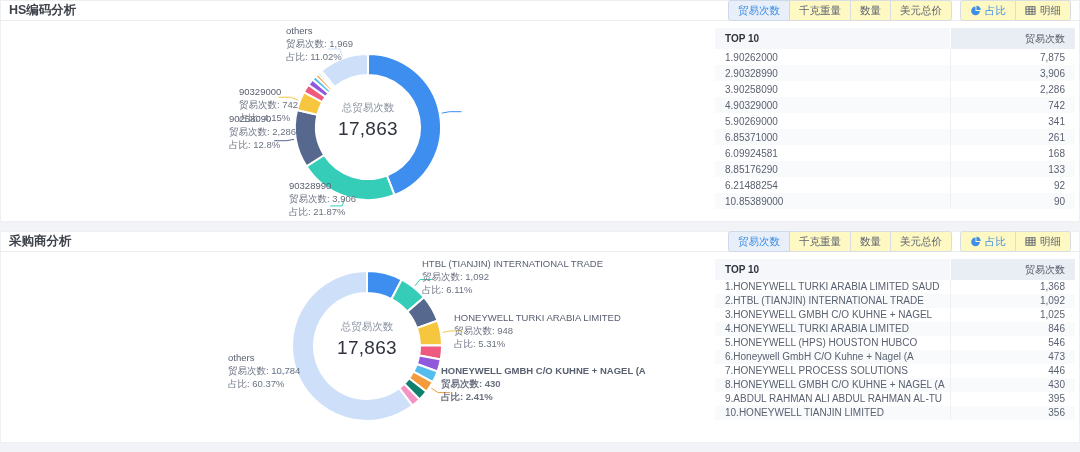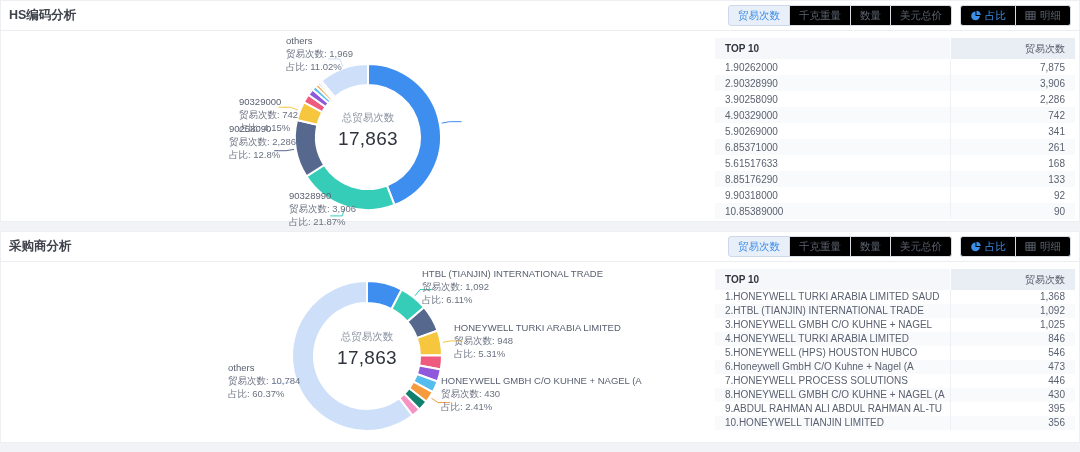--- a/index.html
+++ b/index.html
@@ -1,27 +1,27 @@
 <!DOCTYPE html>
 <html><head>
 <meta charset="utf-8">
 <style>
   *{box-sizing:border-box;margin:0;padding:0;}
   html,body{width:1080px;height:452px;overflow:hidden;background:#f1f3f6;
     font-family:"Liberation Sans","DejaVu Sans",sans-serif;}
   .panel{background:#fff;border:1px solid #edeff3;position:relative;}
   .panel-1{height:222px;margin-bottom:9px;}
   .panel-2{height:212px;}
-  .panel-header{height:30px;display:flex;align-items:center;justify-content:space-between;
+  .panel-header{height:20px;display:flex;align-items:center;justify-content:space-between;
     padding:0 8px;border-bottom:1px solid #ebedf0;}
   .panel-title{font-size:12.5px;font-weight:600;color:#3f434b;}
   
   .toolbar{display:flex;align-items:center;gap:8px;}
   .btn-group{display:flex;}
-  .tb-btn{font-size:10.5px;color:#5c6370;background:#000000;border:1px solid #d8dce3;
+  .tb-btn{font-size:10.5px;color:#5c6370;background:#fef9c3;border:1px solid #d8dce3;
     padding:0 9px;height:21px;display:flex;align-items:center;gap:4px;cursor:pointer;
     font-family:inherit;}
   .btn-group .tb-btn + .tb-btn{margin-left:-1px;}
   .btn-group .tb-btn:first-child{border-radius:3px 0 0 3px;}
   .btn-group .tb-btn:last-child{border-radius:0 3px 3px 0;}
   .tb-btn.active{background:#e9eff8;color:#3d8fe8;border-color:#cdd9ea;position:relative;z-index:1;}
   .tb-btn.view-active{color:#3d8fe8;}
   .tb-ic{display:flex;align-items:center;}
   .tb-ic svg{display:block;}
   
@@ -160,29 +160,29 @@
               </tr>
               <tr>
                 <td class="col-name">5.90269000</td>
                 <td class="col-val">341</td>
               </tr>
               <tr>
                 <td class="col-name">6.85371000</td>
                 <td class="col-val">261</td>
               </tr>
               <tr>
-                <td class="col-name">5.61517633</td>
+                <td class="col-name">6.09924581</td>
                 <td class="col-val">168</td>
               </tr>
               <tr>
                 <td class="col-name">8.85176290</td>
                 <td class="col-val">133</td>
               </tr>
               <tr>
-                <td class="col-name">9.90318000</td>
+                <td class="col-name">6.21488254</td>
                 <td class="col-val">92</td>
               </tr>
               <tr>
                 <td class="col-name">10.85389000</td>
                 <td class="col-val">90</td>
               </tr>
             </tbody>
           </table>
         </div>
     </div>
@@ -245,21 +245,21 @@
           <div class="d-label" style="left: 421px; top: 5px; width: 196px;">
             <div class="name brk">HTBL (TIANJIN) INTERNATIONAL TRADE</div>
             <div class="ln">贸易次数: 1,092</div>
             <div class="ln">占比: 6.11%</div>
           </div>
           <div class="d-label" style="left: 453px; top: 59px; width: 235px;">
             <div class="name">HONEYWELL TURKI ARABIA LIMITED</div>
             <div class="ln">贸易次数: 948</div>
             <div class="ln">占比: 5.31%</div>
           </div>
-          <div class="d-label" style="left: 440px; top: 112px; width: 208px;">
+          <div class="d-label" style="left: 440px; top: 112px; width: 208px; font-weight: bold;">
             <div class="name">HONEYWELL GMBH C/O KUHNE + NAGEL (A</div>
             <div class="ln">贸易次数: 430</div>
             <div class="ln">占比: 2.41%</div>
           </div>
           <div class="d-label" style="left: 227px; top: 99px; width: 130px;">
             <div class="name">others</div>
             <div class="ln">贸易次数: 10,784</div>
             <div class="ln">占比: 60.37%</div>
           </div>
           <div class="d-center" style="left: 366px; top: 68px;">

